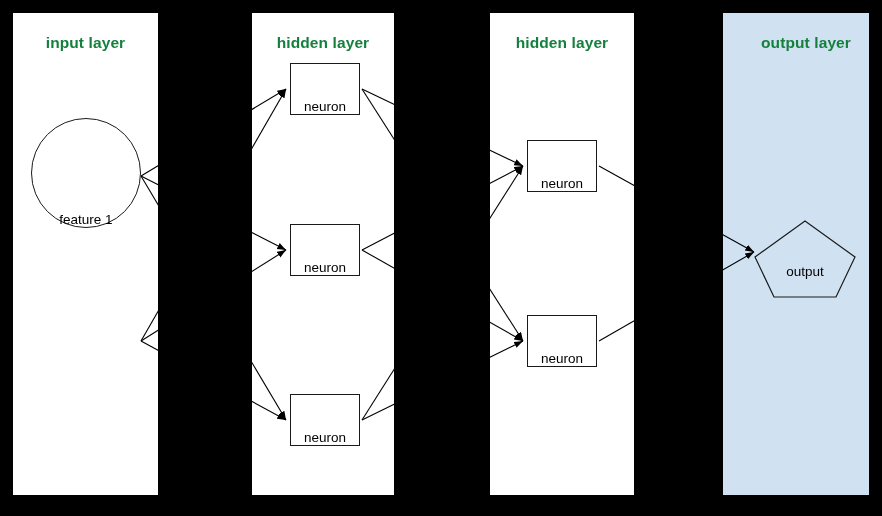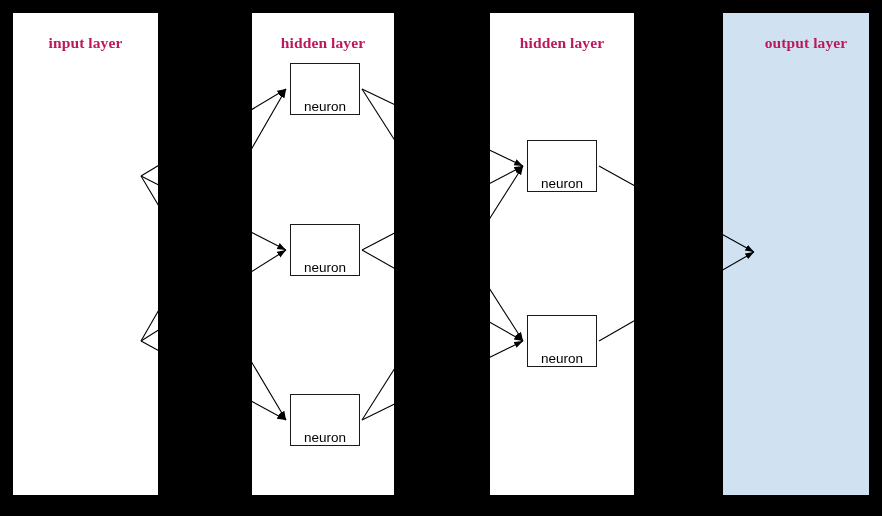--- a/index.html
+++ b/index.html
@@ -23,23 +23,22 @@
     position: absolute;
     box-sizing: border-box;
   }
   .panel-title {
     position: absolute;
     left: 0;
     right: 0;
     text-align: center;
     font-size: 15.5px;
     font-weight: bold;
-    color: #be185d;
+    color: #15803d;
     letter-spacing: 0.1px;
-    font-family: Liberation Serif, serif;
   }
   
   #edges {
     position: absolute;
     left: 0;
     top: 0;
     width: 882px;
     height: 516px;
   }
   
@@ -139,20 +138,23 @@
   </svg>
 
   <div class="gutter" style="left:0px; width:13px;"></div>
   <div class="gutter" style="left:158px; width:94px;"></div>
   <div class="gutter" style="left:394px; width:96px;"></div>
   <div class="gutter" style="left:634px; width:89px;"></div>
   <div class="gutter" style="left:869px; width:13px;"></div>
   <div class="gutter" style="left:0px; top:0px; width:882px; height:13px;"></div>
   <div class="gutter" style="left:0px; top:495px; width:882px; height:21px;"></div>
 
+  <div class="node node-circle" style="left:31px; top:118px; width:110px; height:110px;">
+    <span>feature 1</span>
+  </div>
 
 
   <div class="node node-box" style="left:290px; top:63px; width:70px; height:52px;">
     <span>neuron</span>
   </div>
 
   <div class="node node-box" style="left:290px; top:224px; width:70px; height:52px;">
     <span>neuron</span>
   </div>
 
@@ -161,14 +163,20 @@
   </div>
 
   <div class="node node-box" style="left:527px; top:140px; width:70px; height:52px;">
     <span>neuron</span>
   </div>
 
   <div class="node node-box" style="left:527px; top:315px; width:70px; height:52px;">
     <span>neuron</span>
   </div>
 
+  <div class="node node-pentagon" style="left:753px; top:219px; width:104px; height:80px;">
+    <svg width="104" height="80" viewBox="0 0 104 80" xmlns="http://www.w3.org/2000/svg">
+      <polygon points="52,2 102,38 83,78 21,78 2,38" fill="none" stroke="#1a1a1a" stroke-width="1.2"></polygon>
+    </svg>
+    <span class="pent-label" style="top:45px;">output</span>
+  </div>
 
 </div>
 
 </body></html>

